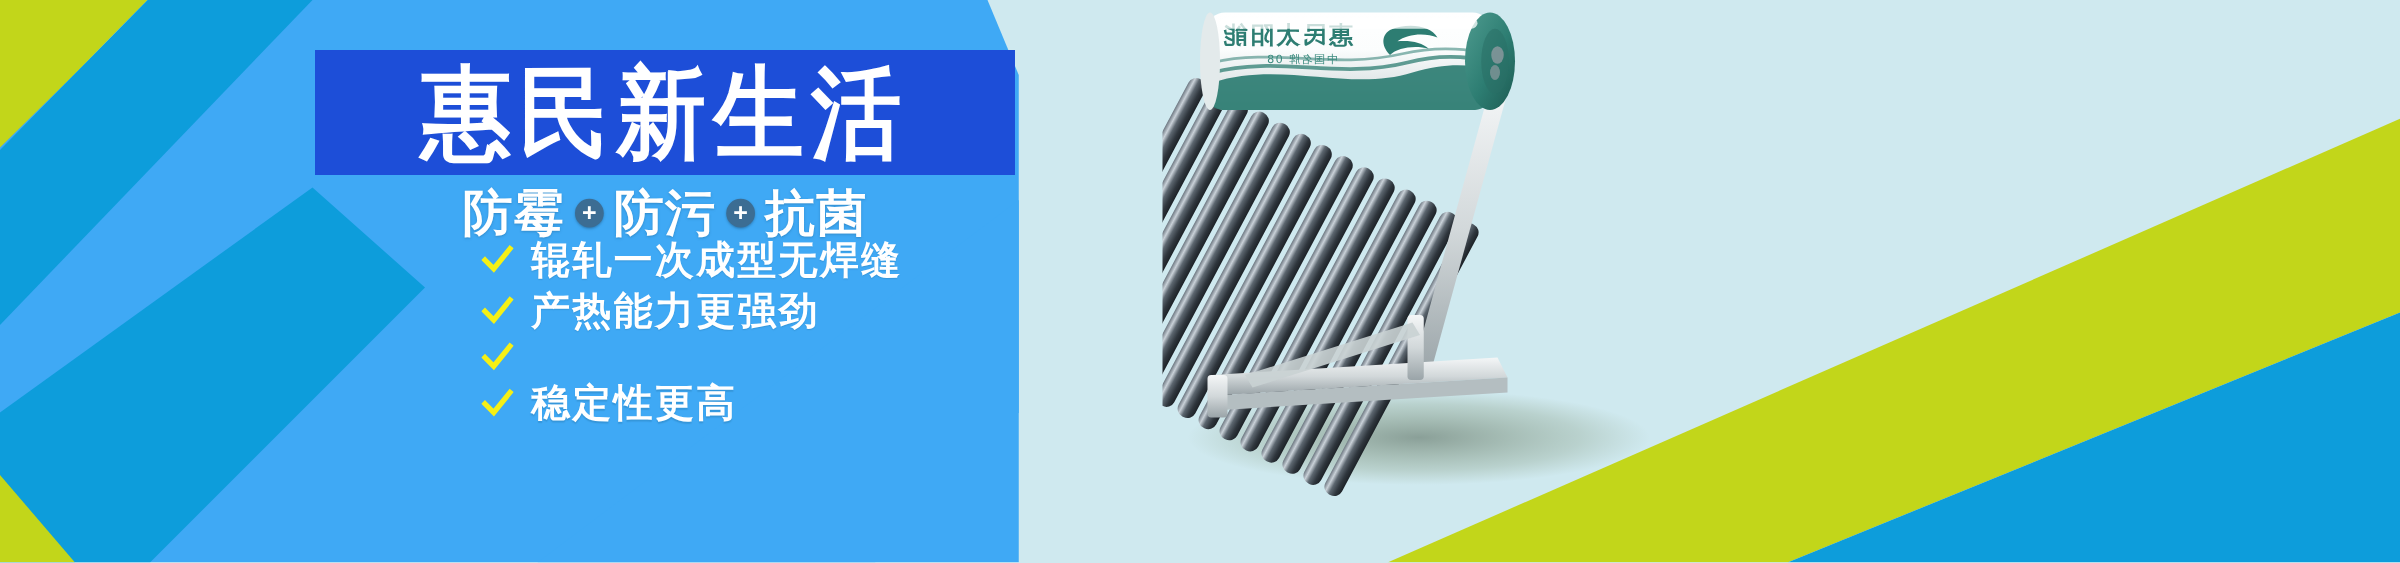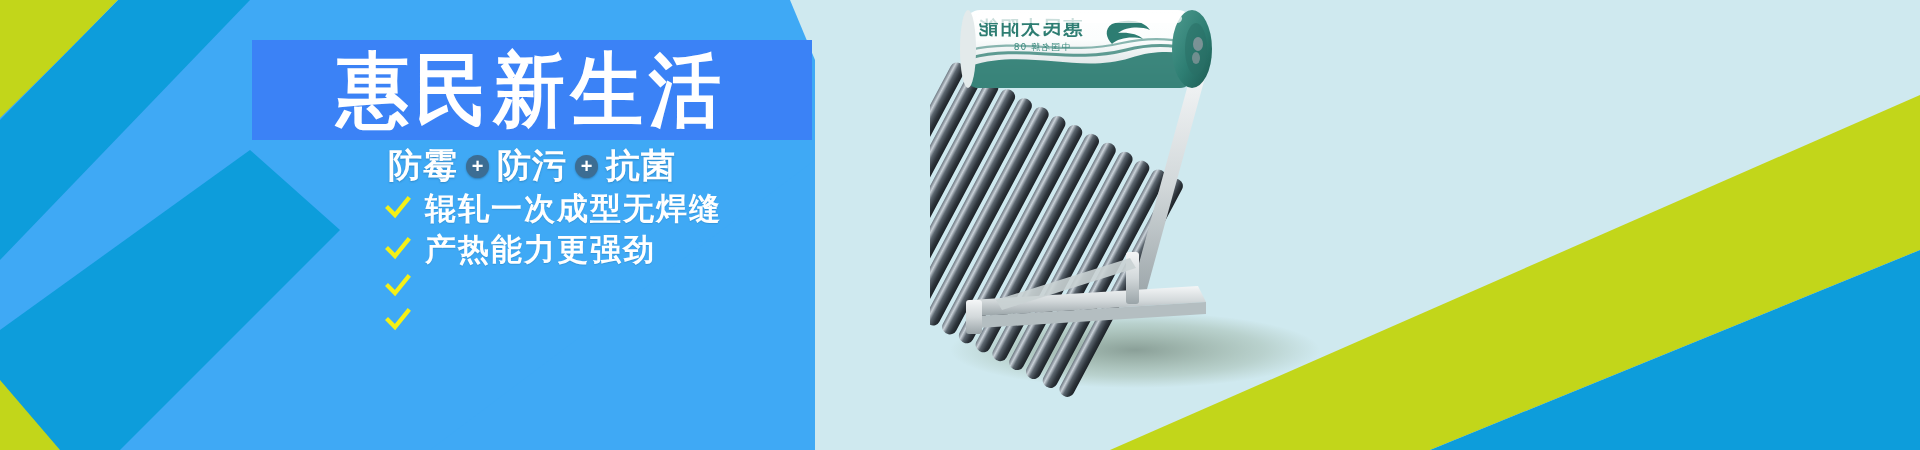--- a/index.html
+++ b/index.html
@@ -11,37 +11,37 @@
   }
   .banner{position:relative;width:1920px;height:450px;overflow:hidden;background:#cfe9ef;}
 
   
   .bg-layer{position:absolute;inset:0;overflow:hidden;}
   .bg-svg{position:absolute;top:0;left:0;width:1920px;height:450px;display:block;}
 
   
   .headline-bar{
     position:absolute;left:252px;top:40px;width:560px;height:100px;
-    background:#3b82f6;display:flex;align-items:center;justify-content:center;
+    background:#1d4ed8;display:flex;align-items:center;justify-content:center;
   }
   .headline-text{
     color:#ffffff;font-size:72px;font-weight:bold;line-height:1;
     letter-spacing:6px;white-space:nowrap;
     font-family:"DejaVu Sans","Liberation Sans",sans-serif;
     transform:scaleY(1.12);
   }
 
   
   .subtitle{
     position:absolute;left:252px;top:143px;width:560px;
     display:flex;align-items:center;justify-content:center;gap:6px;
     white-space:nowrap;
   }
   .sub-word{
-    color:#ffffff;font-size:34px;font-weight:bold;letter-spacing:1px;
+    color:#ffffff;font-size:40px;font-weight:bold;letter-spacing:1px;
     text-shadow:0 1px 2px rgba(20,80,120,.35);
     font-family:"DejaVu Sans","Liberation Sans",sans-serif;
   }
   .plus-badge{
     width:23px;height:23px;border-radius:50%;
     background:#3c6d93;color:#ffffff;
     display:inline-flex;align-items:center;justify-content:center;
     font-size:20px;font-weight:bold;line-height:1;
     box-shadow:0 1px 2px rgba(20,60,90,.4);
     margin:0 2px;
@@ -130,20 +130,21 @@
     <div class="feature-row">
       <svg class="check-icon" viewBox="0 0 26 26">
         <path d="M3 13 L10 20 L23 4" stroke="#f5f016" stroke-width="4.2" fill="none" stroke-linecap="square" stroke-linejoin="miter"></path>
       </svg>
     </div>
 
     <div class="feature-row">
       <svg class="check-icon" viewBox="0 0 26 26">
         <path d="M3 13 L10 20 L23 4" stroke="#f5f016" stroke-width="4.2" fill="none" stroke-linecap="square" stroke-linejoin="miter"></path>
       </svg>
+      <span class="feature-label">稳定性更高</span>
     </div>
 
   </div>
 
   <div class="product">
     <svg class="product-svg" viewBox="0 0 560 450">
       <defs>
         <linearGradient id="tankG" x1="0" y1="0" x2="0" y2="1">
           <stop offset="0%" stop-color="#ffffff"></stop>
           <stop offset="38%" stop-color="#fbfdfd"></stop>

